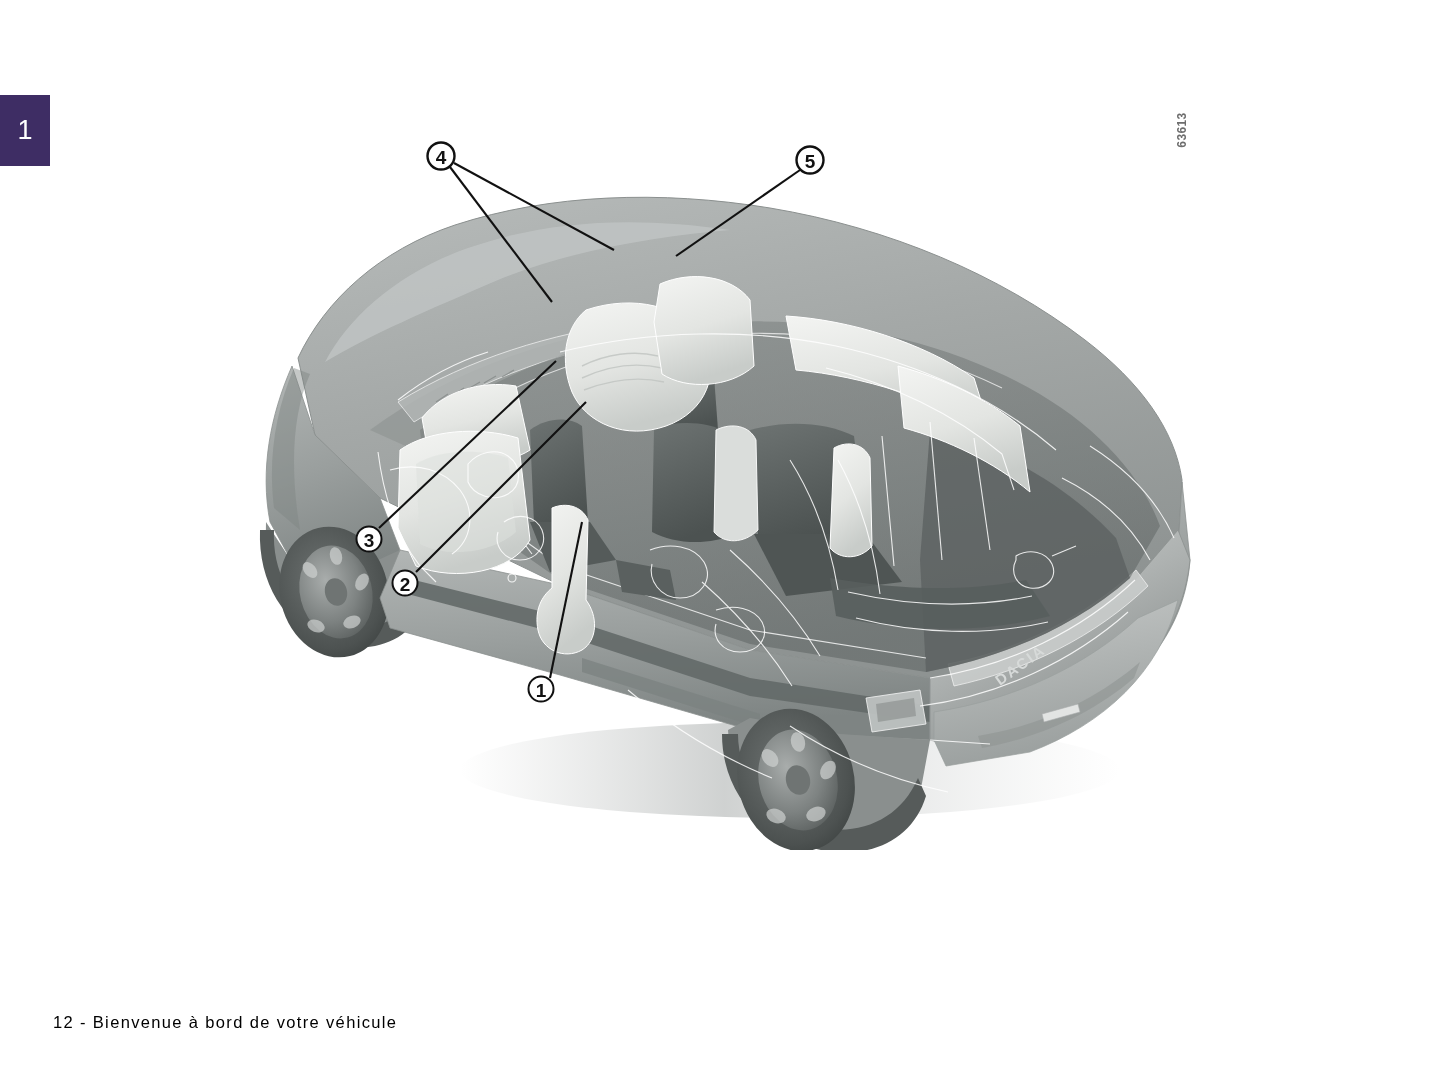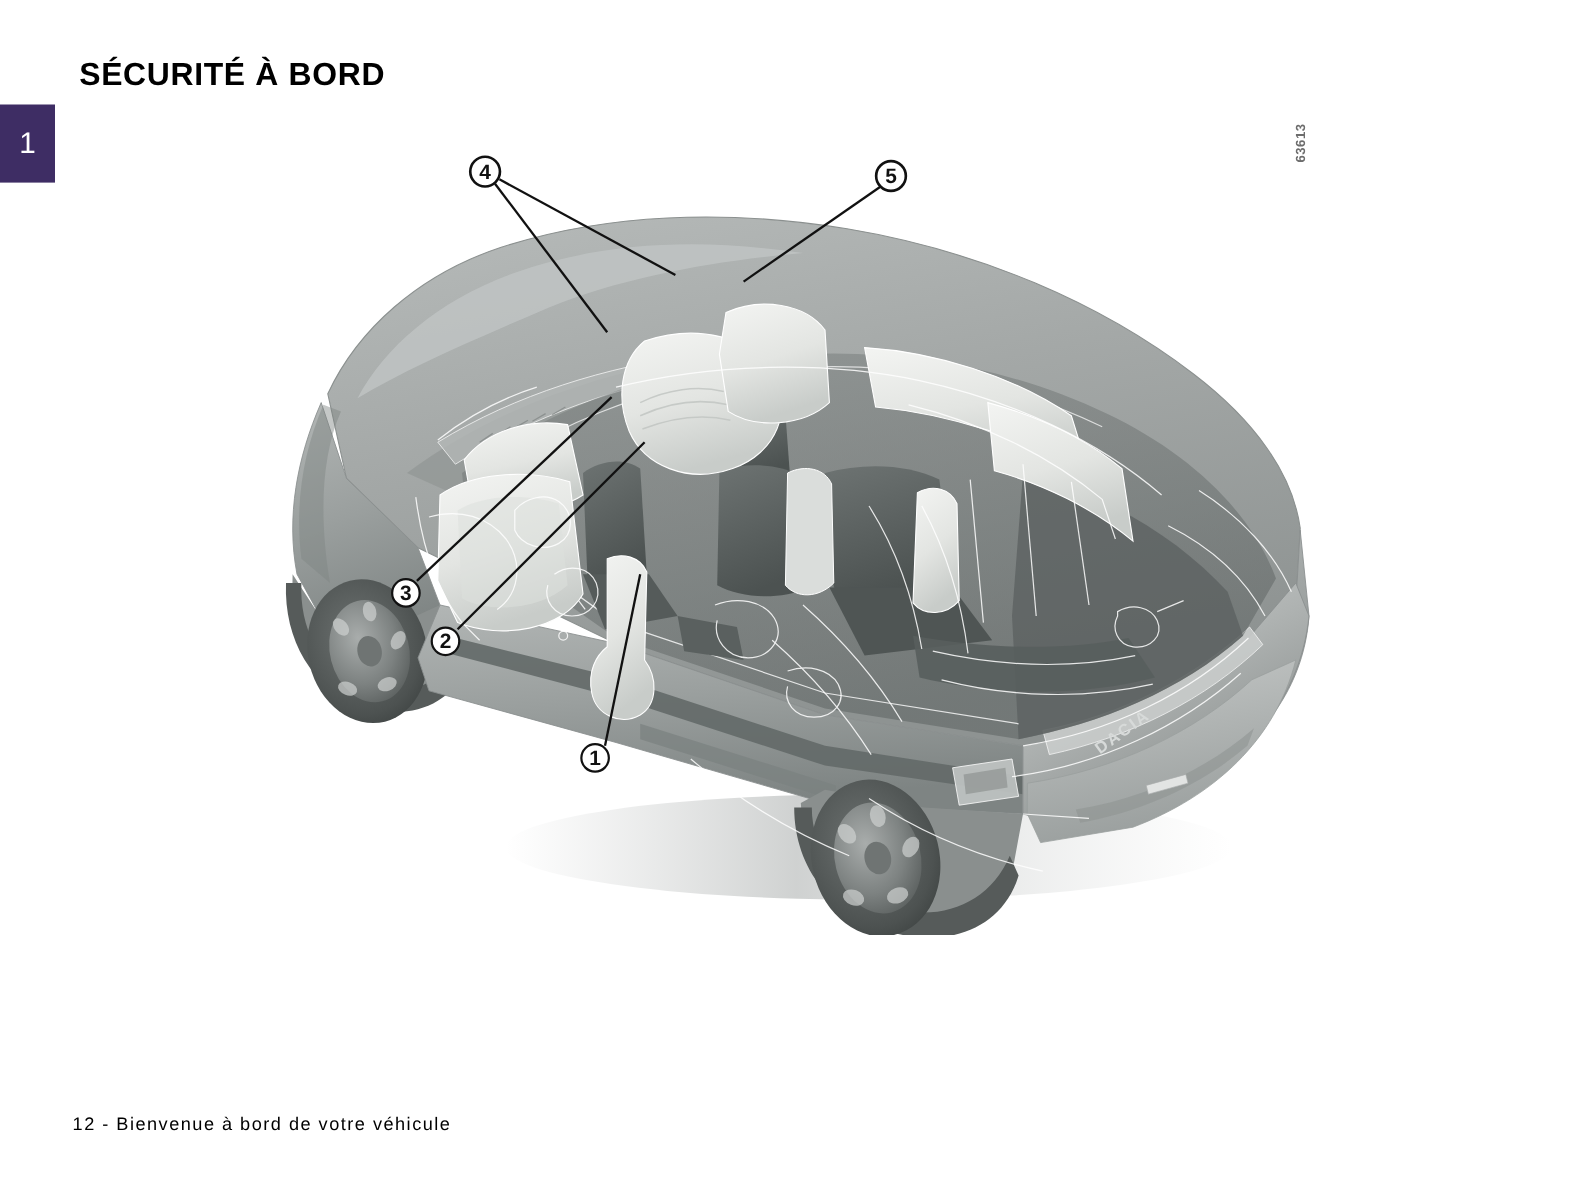--- a/index.html
+++ b/index.html
@@ -67,21 +67,21 @@
     text-align: center;
     position: absolute;
     left: -20px;
     top: 22px;
     white-space: nowrap;
   }
 
   
   #footer {
     position: absolute;
-    left: 66px;
+    left: 53px;
     top: 1013px;
     font-size: 16.5px;
     letter-spacing: 1.35px;
     color: #000000;
     white-space: nowrap;
   }
 
   
   #illustration {
     position: absolute;
@@ -110,21 +110,20 @@
     letter-spacing: 2px;
   }
 </style>
 </head>
 <body>
 
 <div id="page">
 
   <div id="chapter-tab">1</div>
 
-  <h1 id="page-title">SÉCURITÉ À BORD</h1>
 
   <div id="figure-ref">
     <span>63613</span>
   </div>
 
   <div id="illustration">
     <svg viewBox="0 0 1000 720" xmlns="http://www.w3.org/2000/svg">
       <defs>
         <linearGradient id="bodyTop" x1="0" y1="0" x2="0.35" y2="1">
           <stop offset="0" stop-color="#b7bbba"></stop>

